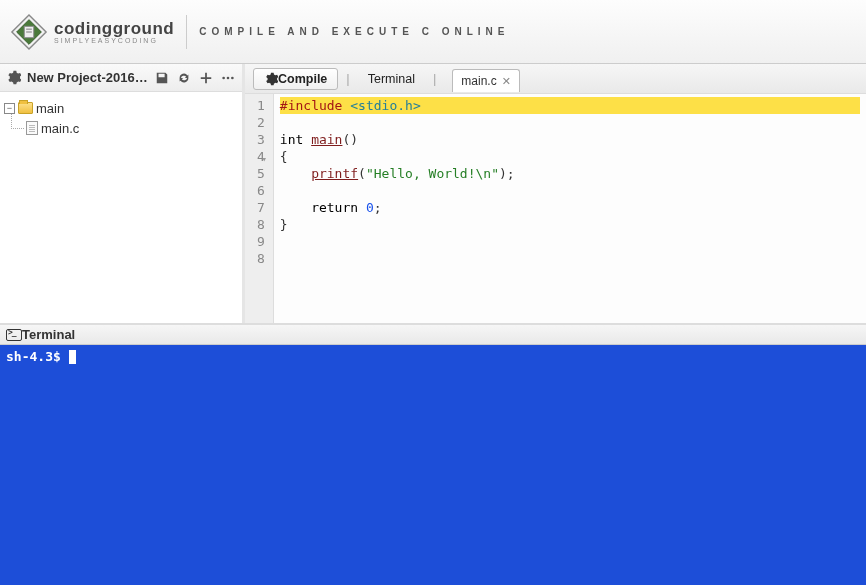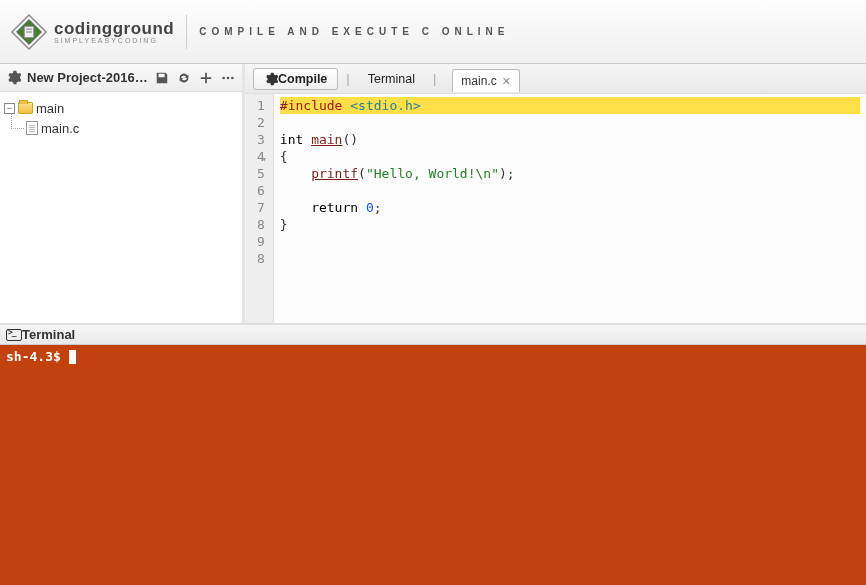--- a/index.html
+++ b/index.html
@@ -54,21 +54,21 @@
 .tok-inc { color: #267f99; }
 .tok-kw { color: #000000; }
 .tok-fn { color: #7f1d1d; text-decoration: underline; }
 .tok-str { color: #267f26; }
 .tok-num { color: #1750eb; }
 
 
 .term-header { height: 22px; display: flex; align-items: center; padding: 0 6px; gap: 0; background: linear-gradient(#f6f6f6,#e9e9e9); border-top: 2px solid #ddd; border-bottom: 1px solid #ccc; font-weight: bold; font-size: 13px; }
 .term-icon { width: 16px; height: 12px; border: 1.5px solid #333; border-radius: 2px; position: relative; }
 .term-icon::after { content: ">_"; position: absolute; top: -2px; left: 1px; font-size: 8px; font-family: monospace; color: #333; letter-spacing: -1px; }
-.terminal { flex: 0 0 240px; background: #c2410c; color: #fff; font-family: "DejaVu Sans Mono", Menlo, Consolas, monospace; font-size: 13px; padding: 4px 6px; }
+.terminal { flex: 0 0 240px; background: #1d4ed8; color: #fff; font-family: "DejaVu Sans Mono", Menlo, Consolas, monospace; font-size: 13px; padding: 4px 6px; }
 .prompt { color: #fff; font-weight: bold; }
 .cursor { display: inline-block; width: 7px; height: 14px; background: #fff; vertical-align: text-bottom; }
 
 svg { display: block; }
 </style>
 </head>
 <body>
 
 <div class="header">
   <div class="logo-wrap">

